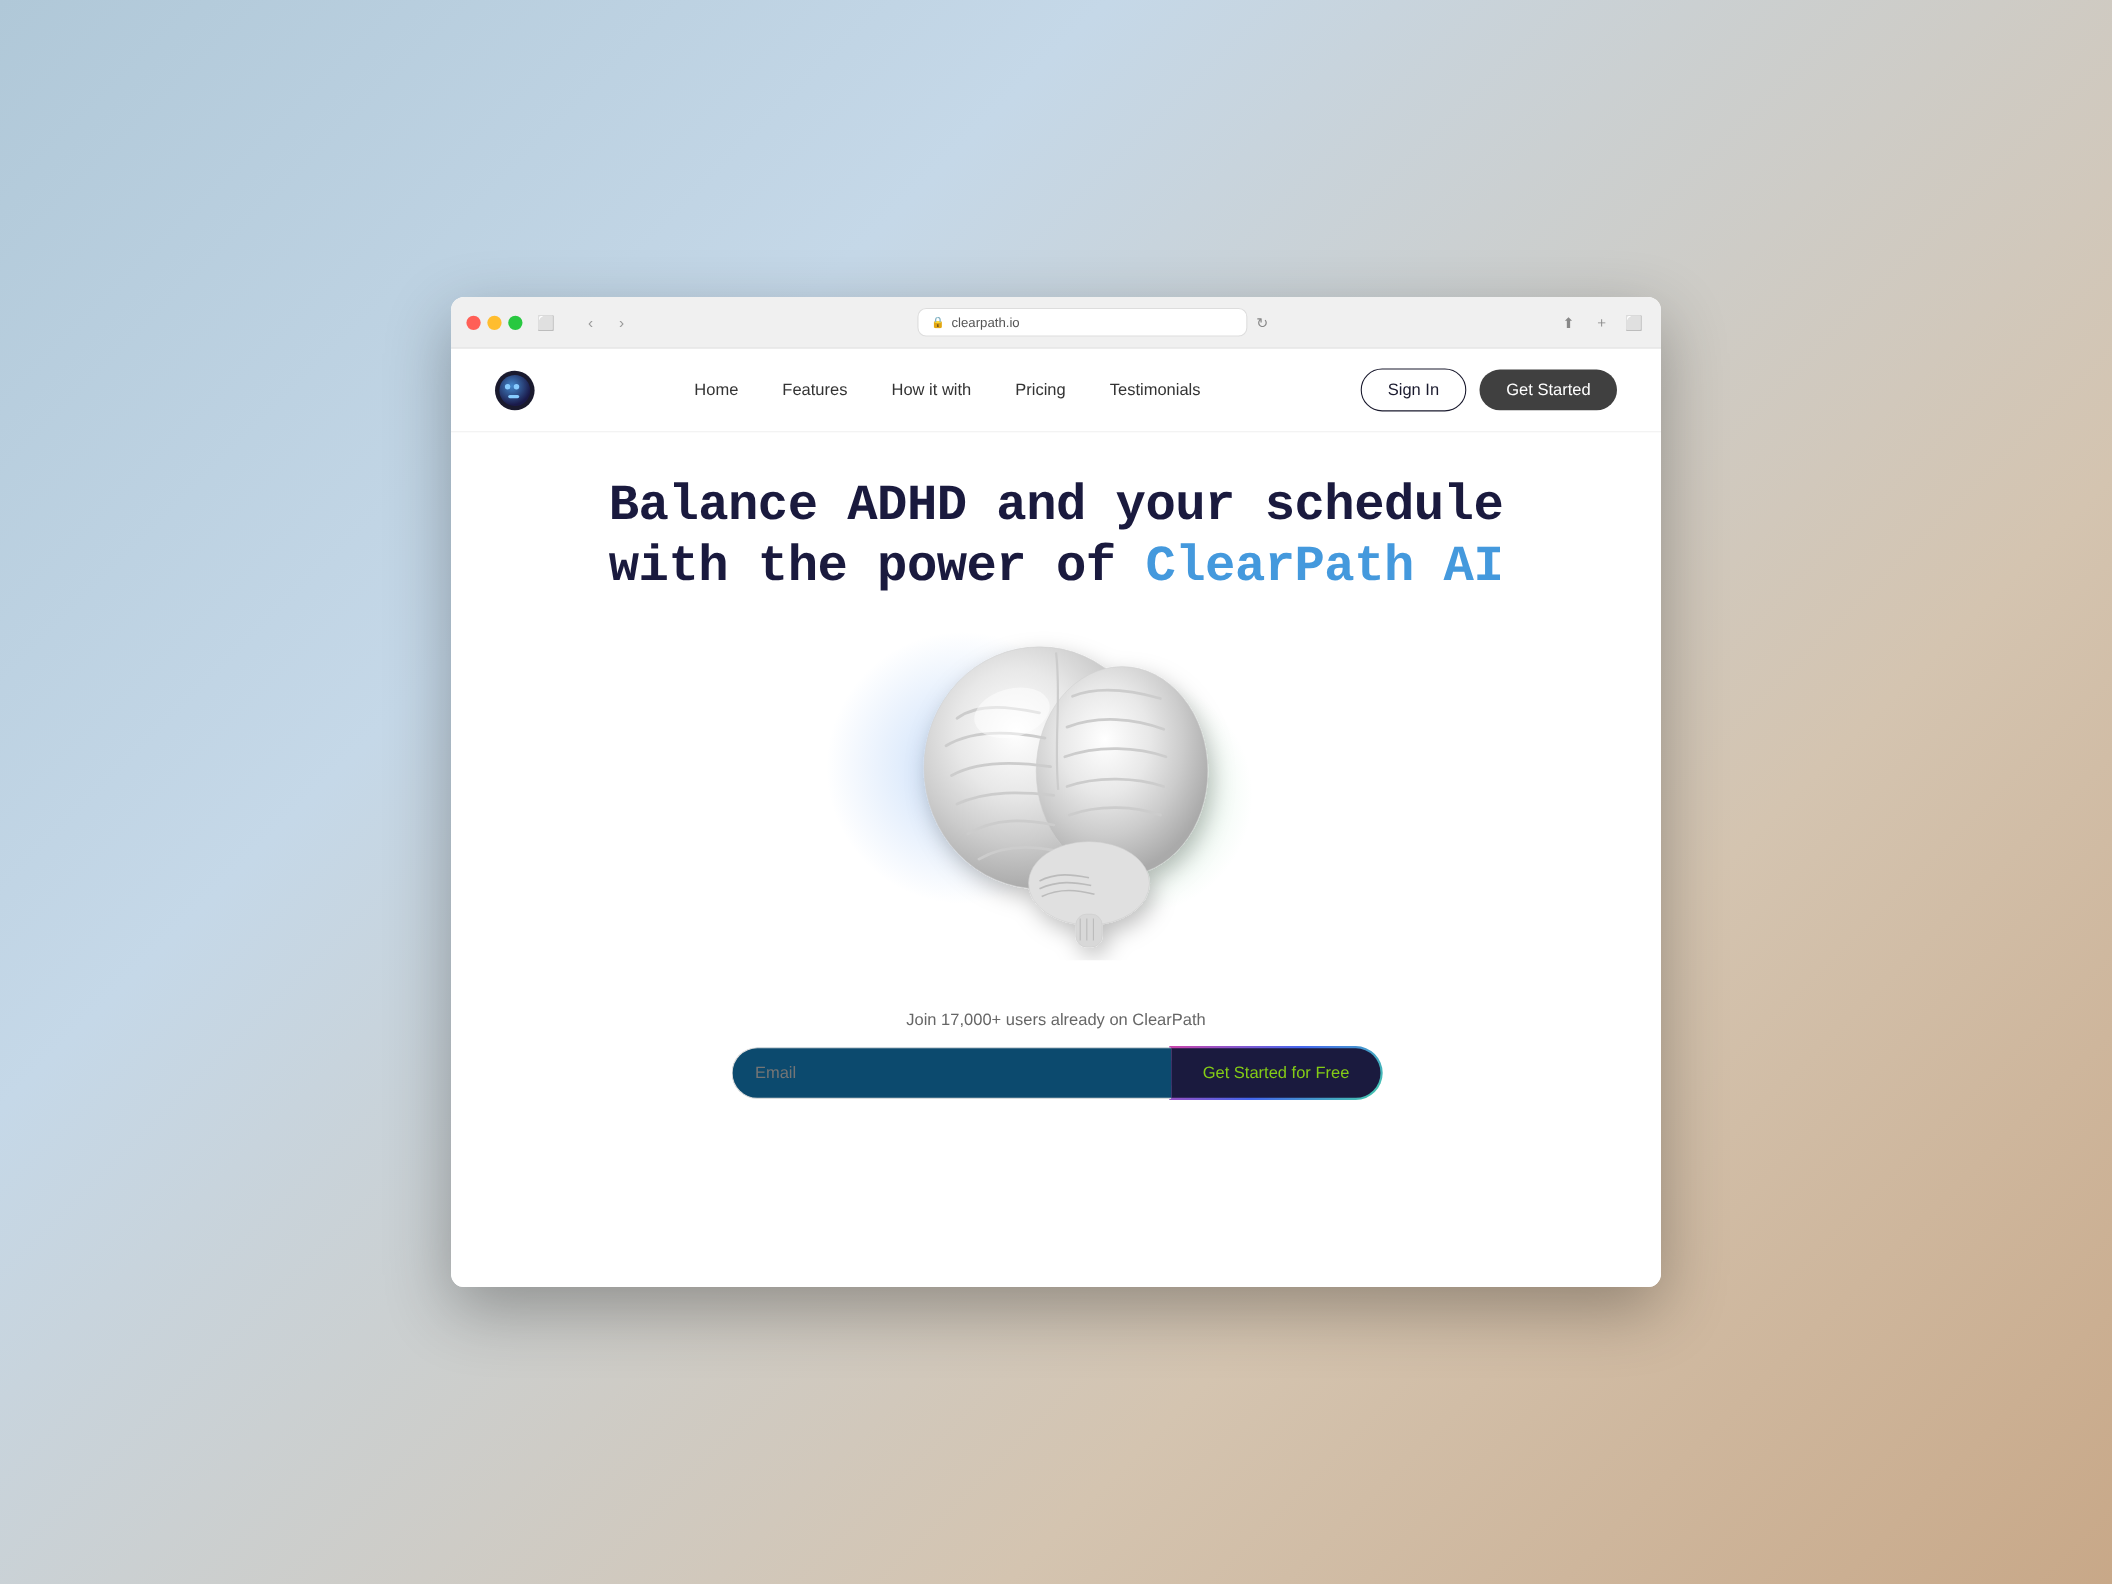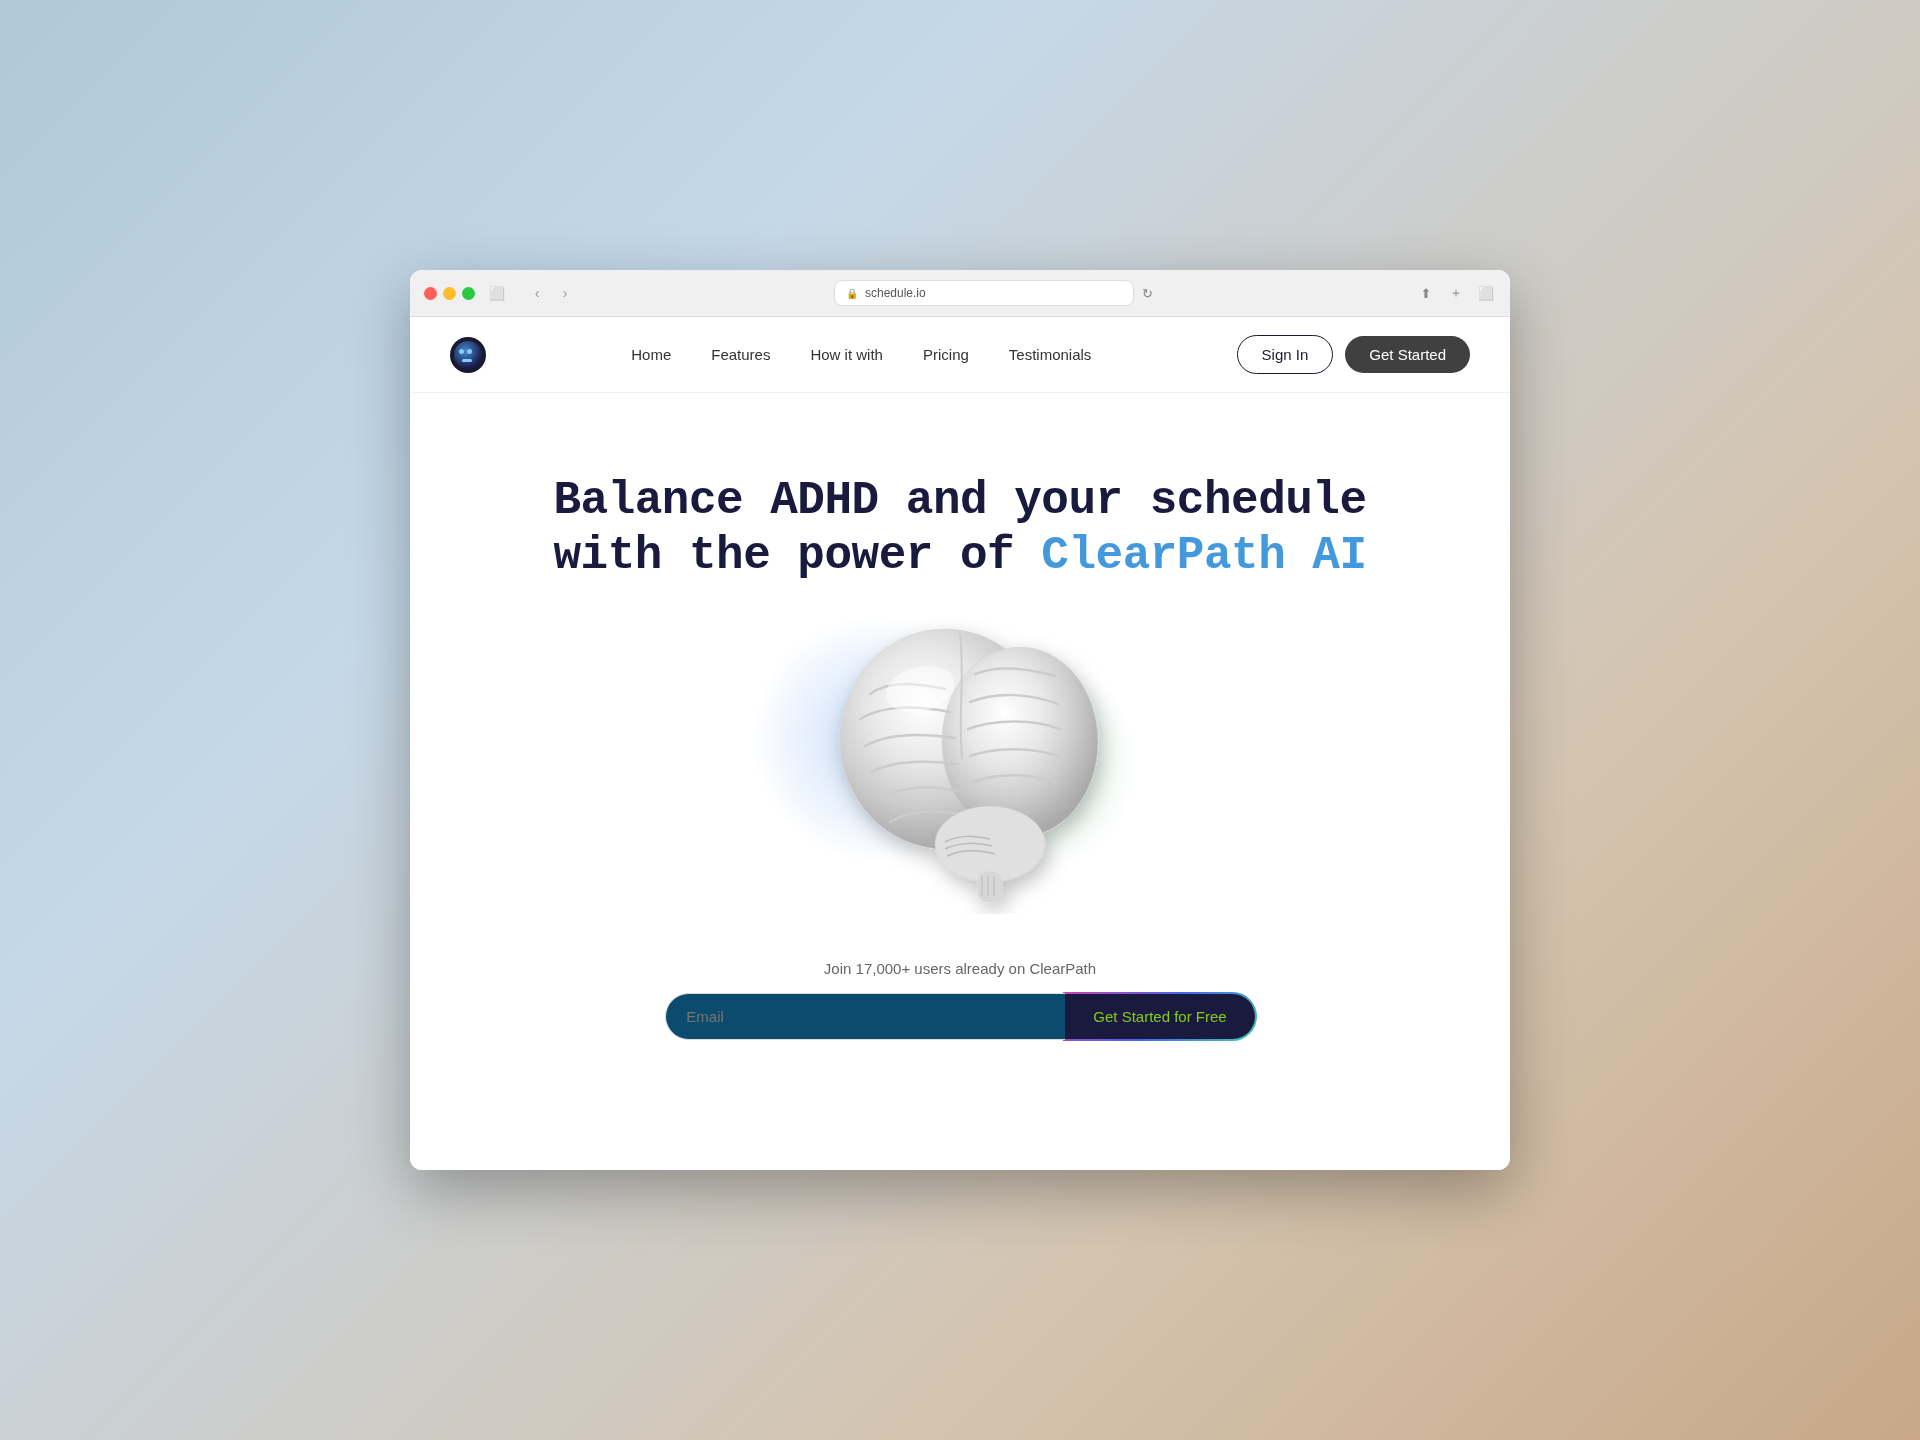--- a/index.html
+++ b/index.html
@@ -248,21 +248,20 @@
       align-items: center;
       padding: 40px 60px 40px;
       position: relative;
       overflow: hidden;
     }
 
     .hero-headline {
       text-align: center;
       z-index: 2;
       line-height: 1.2;
-      margin-top: 41px;
     }
 
     .headline-line1 {
       font-size: 46px;
       font-weight: 800;
       color: #1a1a3e;
       font-family: 'Courier New', 'Courier', monospace;
       letter-spacing: -0.5px;
       display: block;
     }
@@ -385,21 +384,21 @@
       <div class="traffic-light tl-green"></div>
     </div>
     <div class="window-icon">⬜</div>
     <div class="browser-nav">
       <div class="nav-arrow">‹</div>
       <div class="nav-arrow">›</div>
     </div>
     <div class="address-bar-container">
       <div class="address-bar">
         <span class="lock-icon">🔒</span>
-        <span>schedule.io</span>
+        <span>clearpath.io</span>
       </div>
       <div class="reload-btn">↻</div>
     </div>
     <div class="browser-actions">
       <div class="browser-action-btn">⬆</div>
       <div class="browser-action-btn">＋</div>
       <div class="browser-action-btn">⬜</div>
     </div>
   </div>
 

